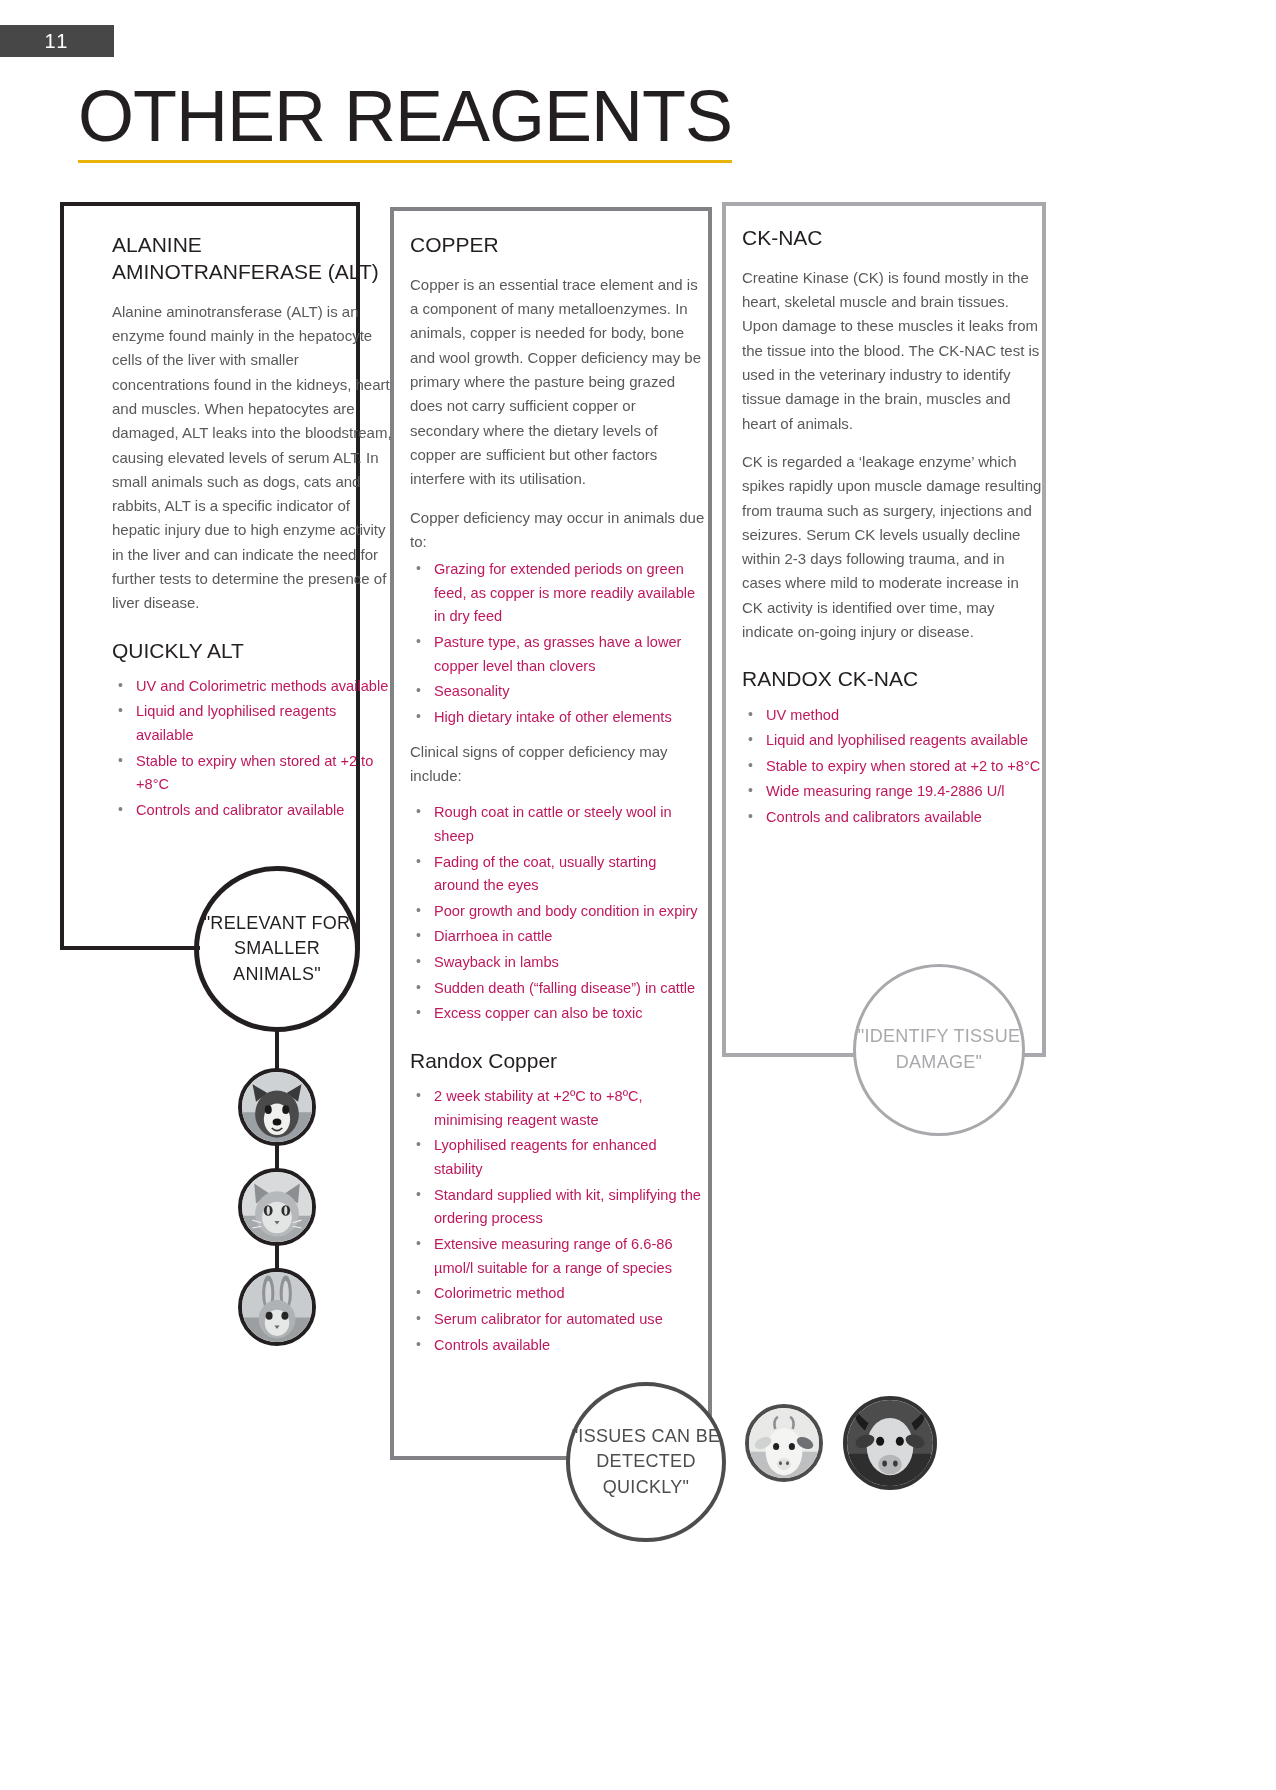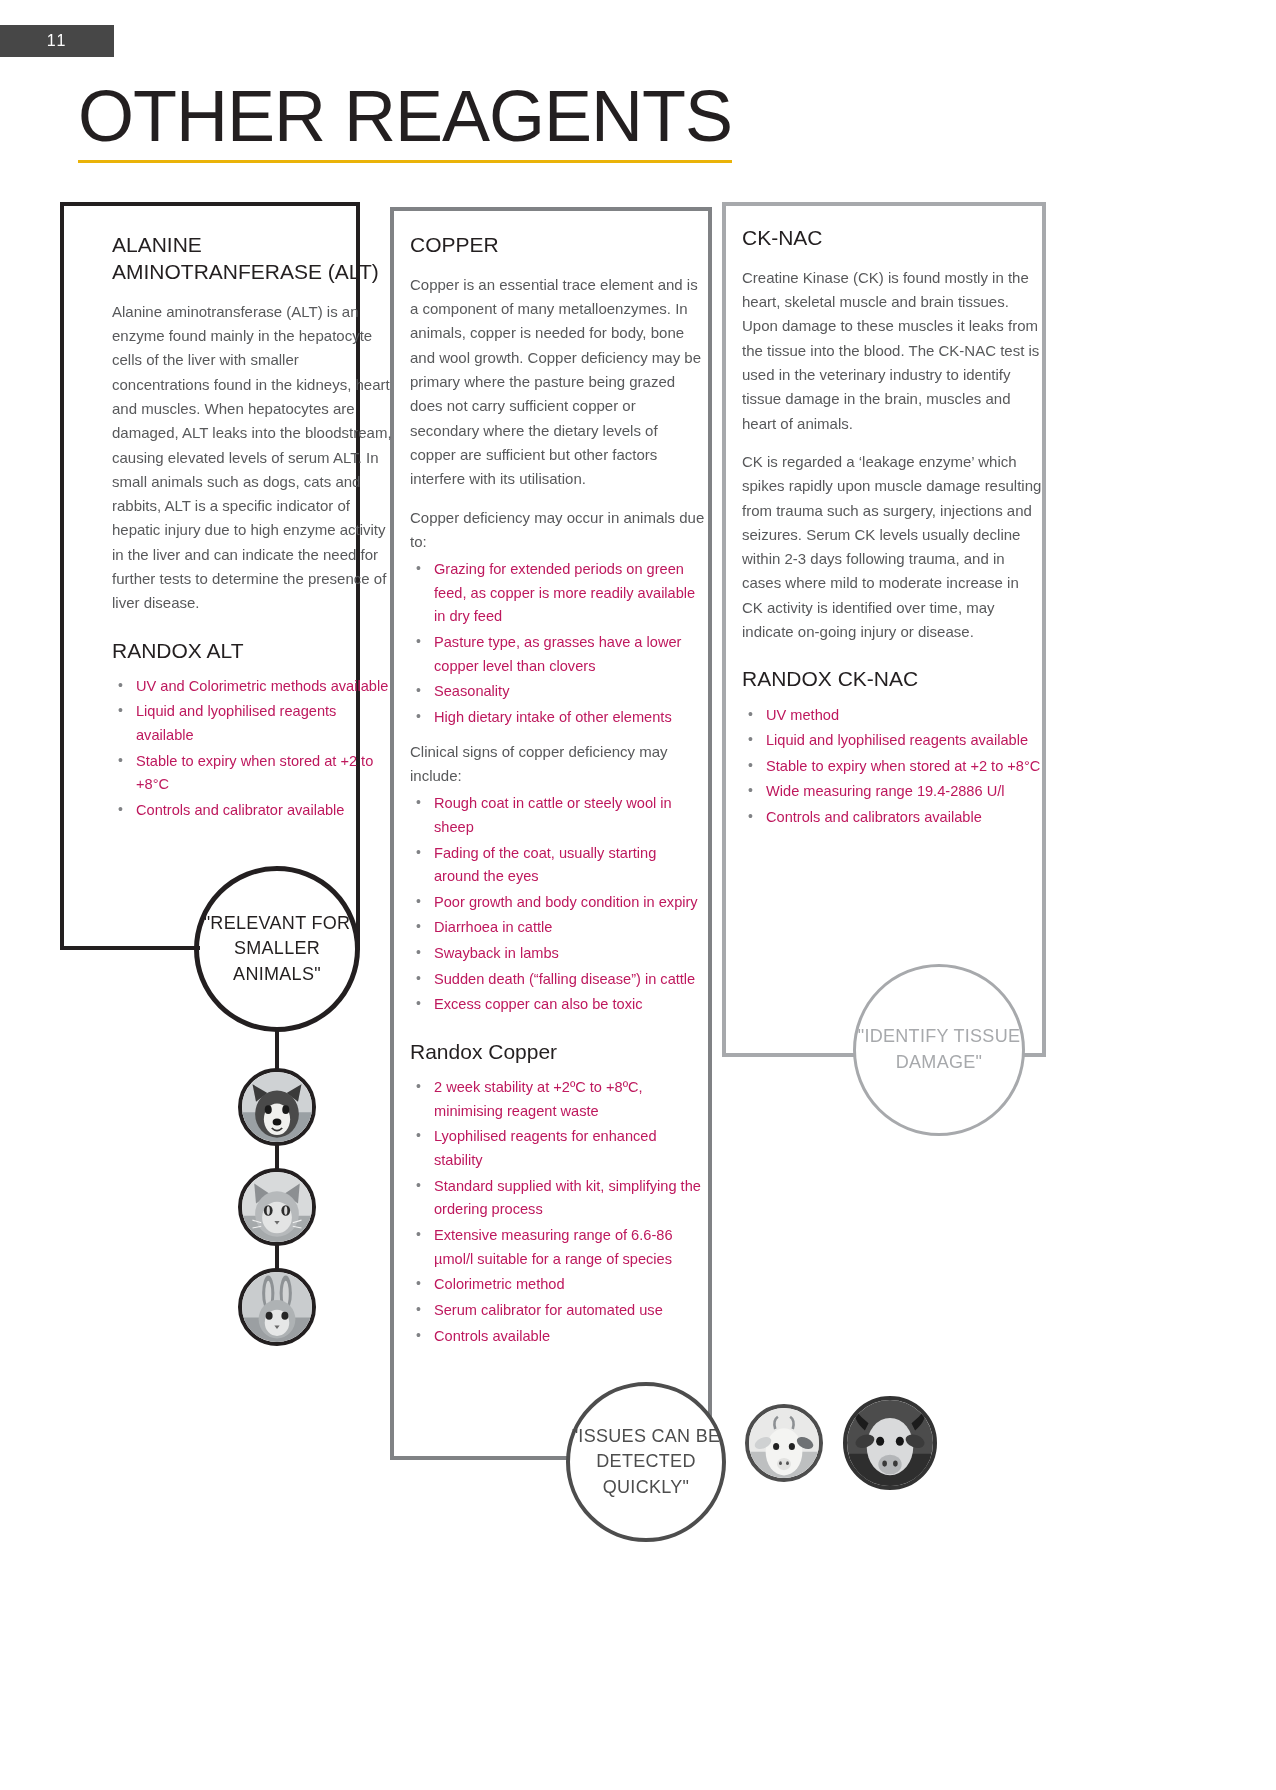--- a/index.html
+++ b/index.html
@@ -14,21 +14,21 @@
   .page{position:relative;width:1276px;height:1790px;}
 
   
   .pagenum-bar{
     position:absolute;left:0;top:25px;width:114px;height:32px;
     background:#474747;
   }
   .pagenum-text{
     position:absolute;left:0;top:25px;width:114px;height:32px;
     display:flex;align-items:center;justify-content:center;
-    color:#ffffff;font-size:16px;letter-spacing:2px;
+    color:#ffffff;font-size:20px;letter-spacing:2px;
     font-family:"Liberation Sans", sans-serif;
   }
   .title{
     position:absolute;left:78px;top:80px;
     font-size:72px;font-weight:400;color:#231f20;
     letter-spacing:-1px;line-height:1;
     border-bottom:3px solid #eab308;
     padding-bottom:8px;
     display:inline-block;
   }
@@ -136,40 +136,40 @@
   <div class="pagenum-text">11</div>
   <div class="title">OTHER REAGENTS</div>
 
   <div class="col col1"></div>
   <div class="col col2"></div>
   <div class="col col3"></div>
 
   <div class="col-inner c1-inner">
     <h2 class="sec">ALANINE AMINOTRANFERASE (ALT)</h2>
     <p class="body">Alanine aminotransferase (ALT) is an enzyme found mainly in the hepatocyte cells of the liver with smaller concentrations found in the kidneys, heart and muscles. When hepatocytes are damaged, ALT leaks into the bloodstream, causing elevated levels of serum ALT. In small animals such as dogs, cats and rabbits, ALT is a specific indicator of hepatic injury due to high enzyme activity in the liver and can indicate the need for further tests to determine the presence of liver disease.</p>
-    <h3 class="sub">RANDOX ALT</h3>
+    <h3 class="sub">QUICKLY ALT</h3>
     <ul class="bul">
       <li>UV and Colorimetric methods available</li>
       <li>Liquid and lyophilised reagents available</li>
       <li>Stable to expiry when stored at +2 to +8°C</li>
       <li>Controls and calibrator available</li>
     </ul>
   </div>
 
   <div class="col-inner c2-inner">
     <h2 class="sec">COPPER</h2>
     <p class="body">Copper is an essential trace element and is a component of many metalloenzymes. In animals, copper is needed for body, bone and wool growth. Copper deficiency may be primary where the pasture being grazed does not carry sufficient copper or secondary where the dietary levels of copper are sufficient but other factors interfere with its utilisation.</p>
     <p class="body" style="margin-bottom:4px">Copper deficiency may occur in animals due to:</p>
     <ul class="bul">
       <li>Grazing for extended periods on green feed, as copper is more readily available in dry feed</li>
       <li>Pasture type, as grasses have a lower copper level than clovers</li>
       <li>Seasonality</li>
       <li>High dietary intake of other elements</li>
     </ul>
-    <p class="body" style="margin-bottom:4px">Clinical signs of copper deficiency may include:</p>
+    <p class="body" style="margin-bottom:13px">Clinical signs of copper deficiency may include:</p>
     <ul class="bul">
       <li>Rough coat in cattle or steely wool in sheep</li>
       <li>Fading of the coat, usually starting around the eyes</li>
       <li>Poor growth and body condition in expiry</li>
       <li>Diarrhoea in cattle</li>
       <li>Swayback in lambs</li>
       <li>Sudden death (“falling disease”) in cattle</li>
       <li>Excess copper can also be toxic</li>
     </ul>
     <h3 class="sub">Randox Copper</h3>

